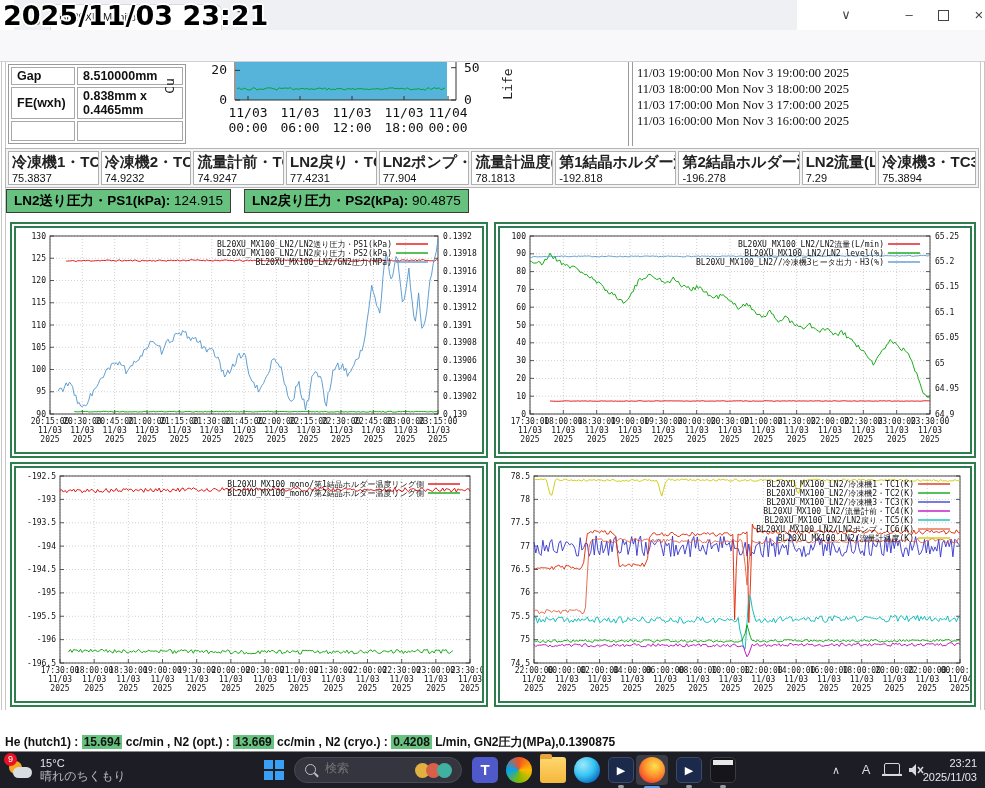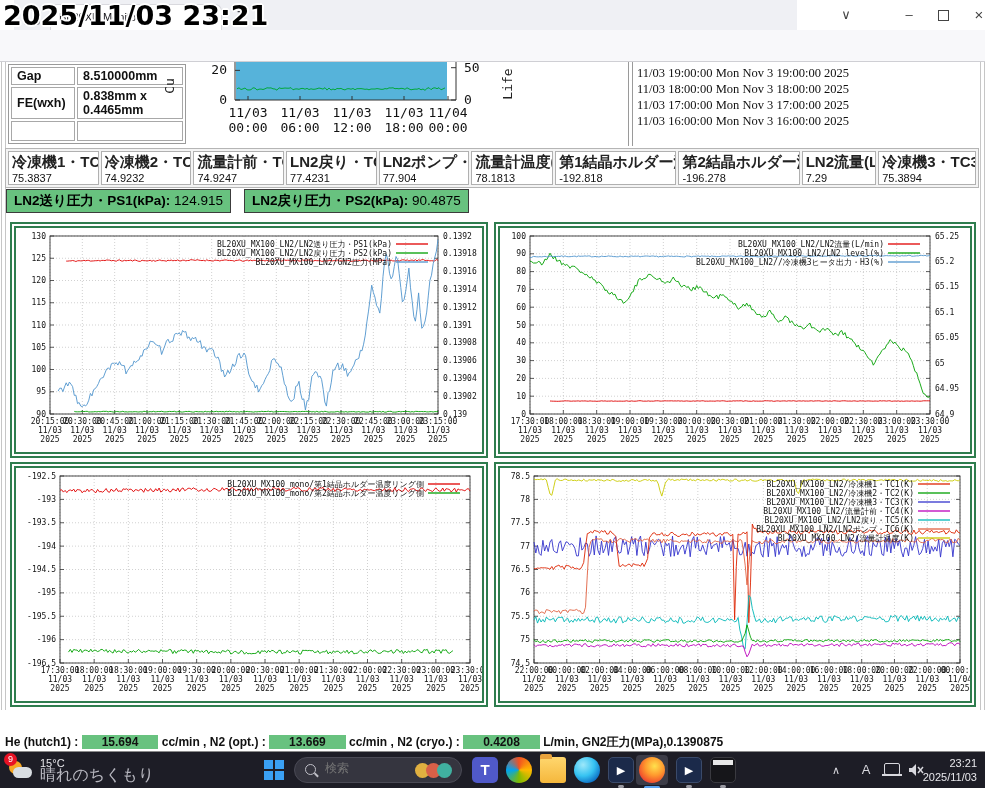--- a/index.html
+++ b/index.html
@@ -49,31 +49,31 @@
   .chartbox{position:absolute;border:6px double #2e7d4e;background:#fff;}
   #chart1{left:10px;top:160px;width:466px;height:224px;}
   #chart2{left:494px;top:160px;width:470px;height:224px;}
   #chart3{left:10px;top:400px;width:466px;height:233px;}
   #chart4{left:494px;top:400px;width:470px;height:233px;}
   
   .gas-title{position:absolute;left:0px;top:649px;width:985px;height:21px;background:#d9d9d9;border-top:1px solid #8a8a8a;border-bottom:1px solid #8a8a8a;
              text-align:center;font-size:13.5px;font-weight:bold;line-height:21px;color:#000;box-sizing:border-box;}
   .gas-row{position:absolute;left:0px;top:671px;width:985px;height:19px;background:#fff;border-bottom:1px solid #8a8a8a;
            font-size:12px;font-weight:bold;color:#111;line-height:18px;padding-left:5px;box-sizing:border-box;white-space:nowrap;}
-  .gas-row .hl{background:#68c27f;padding:0 20px;text-align:right;}
+  .gas-row .hl{background:#68c27f;padding:0 2px;text-align:right;}
   
   .taskbar{position:absolute;left:0;top:752px;width:985px;height:36px;background:#1d1d26;}
   .weather{position:absolute;left:6px;top:3px;display:flex;align-items:center;color:#e6e6ea;}
   .w-ico{position:relative;width:28px;height:28px;margin-right:6px;}
   .w-sun{position:absolute;left:3px;top:6px;width:13px;height:13px;border-radius:7px;background:#f6a623;}
   .w-cloud{position:absolute;left:7px;top:12px;width:19px;height:11px;border-radius:7px;background:#d8dde2;}
   .w-badge{position:absolute;left:-2px;top:-2px;width:13px;height:13px;border-radius:7px;background:#e81224;color:#fff;
            font-size:9px;text-align:center;line-height:13px;}
   .w-temp{font-size:11px;line-height:13px;}
-  .w-desc{font-size:16px;color:#b8b8c0;line-height:12px;font-family:Liberation Mono, monospace;}
+  .w-desc{font-size:12px;color:#b8b8c0;line-height:12px;}
   .startbtn{position:absolute;left:264px;top:8px;width:20px;height:20px;display:grid;grid-template-columns:9px 9px;grid-gap:2px;}
   .startbtn div{width:9px;height:9px;background:#3aa0f3;}
   .searchbox{position:absolute;left:294px;top:5px;width:168px;height:26px;border-radius:13px;background:#35353f;border:1px solid #4a4a55;box-sizing:border-box;}
   .mag{position:absolute;left:10px;top:6px;width:9px;height:9px;border:1.5px solid #c0c0c8;border-radius:50%;}
   .mag::after{content:"";position:absolute;left:8px;top:9px;width:5px;height:1.5px;background:#c0c0c8;transform:rotate(45deg);}
   .searchbox input{position:absolute;left:28px;top:2px;width:80px;background:transparent;border:none;outline:none;color:#c8c8cc;font-size:12px;font-family:"Liberation Sans",sans-serif;}
   .s-circles{position:absolute;right:6px;top:5px;width:40px;height:16px;}
   .s-circles i{position:absolute;width:15px;height:15px;border-radius:8px;}
   .tb-ico{position:absolute;top:5px;width:26px;height:26px;border-radius:5px;}
   .dot-under{position:absolute;top:33px;width:6px;height:2.5px;border-radius:2px;background:#9a9aa2;}

